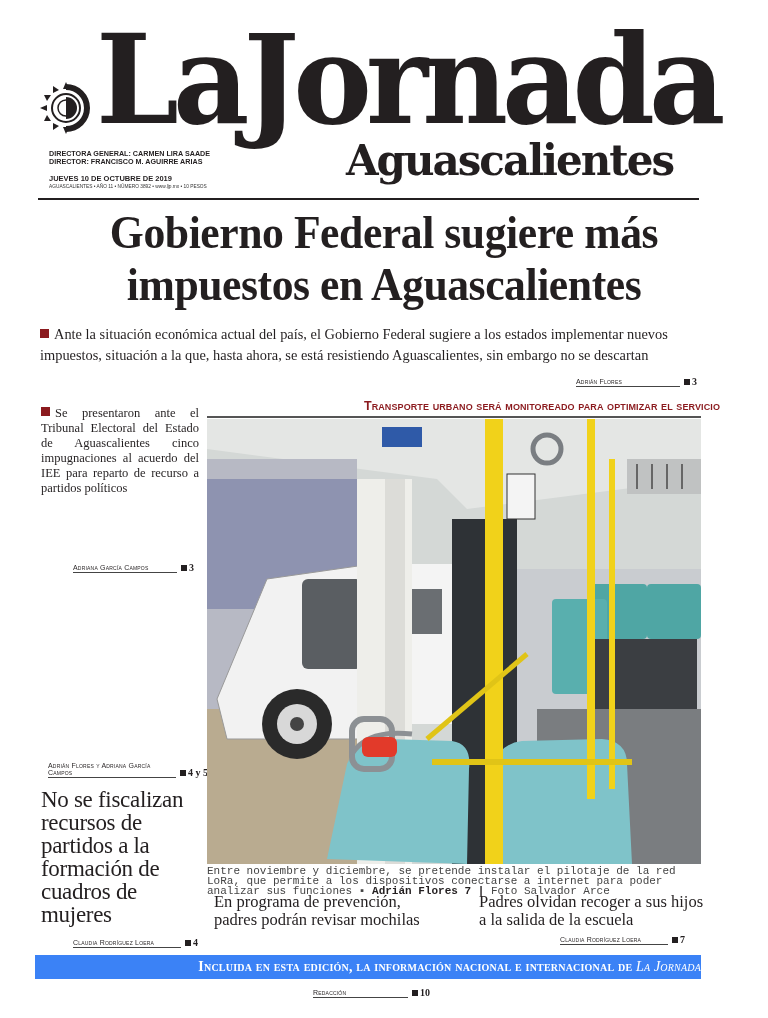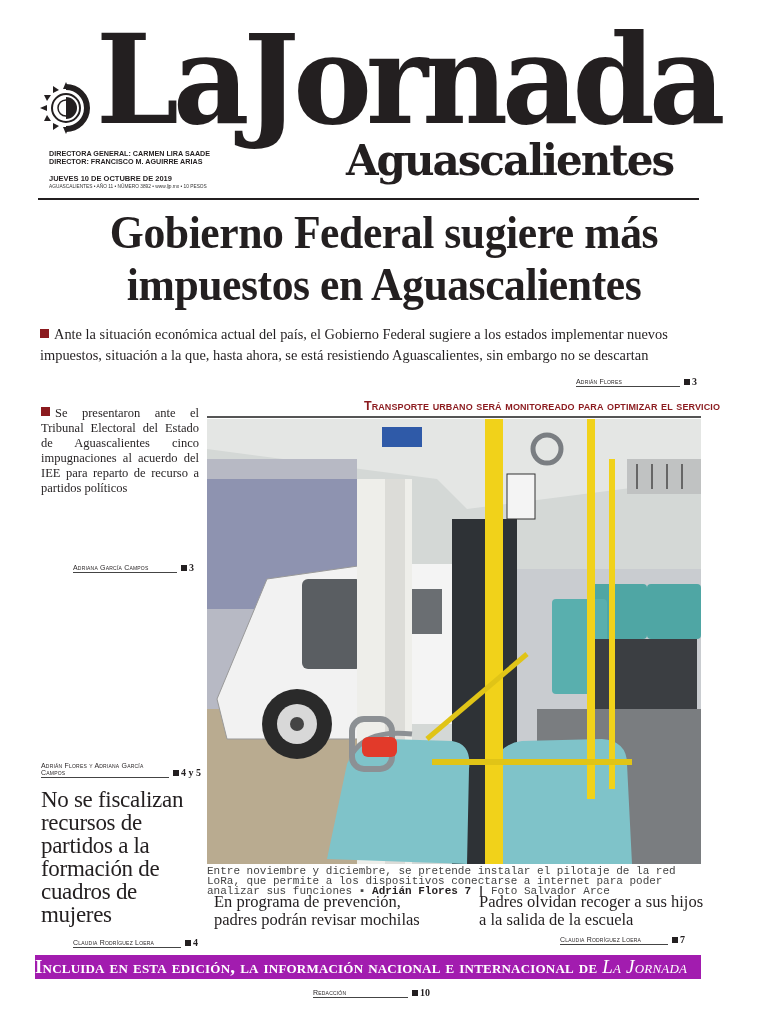--- a/index.html
+++ b/index.html
@@ -32,21 +32,21 @@
   .photo-kicker { left:206px; top:399px; width:514px; text-align:right; font-family:"Liberation Sans", sans-serif; font-weight:bold; font-variant:small-caps; font-size:12.5px; color:#8b1a1e; letter-spacing:0.1px; }
   .photo-rule { left:207px; top:416px; width:494px; height:2px; background:#555; }
   .photo { left:207px; top:419px; width:494px; height:445px; overflow:hidden; background:#cfd6d4; }
   .caption { left:207px; top:866px; width:500px; font-family:Liberation Mono, monospace; font-size:11px; line-height:10px; color:#444; }
   .caption b { color:#231f20; }
 
   
   .bottom-h { font-family:"Liberation Serif", serif; font-size:16.5px; line-height:18px; color:#231f20; }
 
   
-  .banner { left:35px; top:955px; width:666px; height:24px; background:#a21caf; color:#fff; font-family:"Liberation Serif", serif; font-weight:bold; font-variant:small-caps; font-size:19px; line-height:24px; text-align:left; letter-spacing:0.2px; }
+  .banner { left:35px; top:955px; width:666px; height:24px; background:#3b82f6; color:#fff; font-family:"Liberation Serif", serif; font-weight:bold; font-variant:small-caps; font-size:14px; line-height:24px; text-align:right; letter-spacing:0.2px; }
   .banner i { font-weight:normal; }
 </style>
 </head>
 <body>
 
 <div class="abs logo-sun">
   <svg width="56" height="56" viewBox="0 0 56 56">
     <g fill="#231f20">
       <path d="M28 4 A24 24 0 0 1 28 52 L28 46 A18 18 0 0 0 28 10 Z"></path>
       <polygon points="28,2 25,9 31,9"></polygon>
@@ -89,21 +89,21 @@
     <span class="sq"></span><span>Se presentaron ante el Tribunal Electoral del Estado de Aguascalientes cinco impugnaciones al acuerdo del IEE para reparto de recurso a partidos políticos</span>
   </div>
 </div>
 <div class="abs byline" style="left:73px; top:562px;">
   <span class="name" style="width:104px;">Adriana García Campos</span>
   <span class="page">3</span>
 </div>
 
 <div class="abs" style="left:41px; top:598px; width:158px;">
 </div>
-<div class="abs byline" style="left:41px; top:762px;">
+<div class="abs byline" style="left:48px; top:762px;">
   <span class="name" style="width:128px;">Adrián Flores y Adriana García Campos</span>
   <span class="page">4 y 5</span>
 </div>
 
 <div class="abs" style="left:41px; top:788px; width:160px;">
   <div class="story-h">No se fiscalizan recursos de partidos a la formación de cuadros de mujeres</div>
 </div>
 <div class="abs byline" style="left:73px; top:937px;">
   <span class="name" style="width:108px;">Claudia Rodríguez Loera</span>
   <span class="page">4</span>

